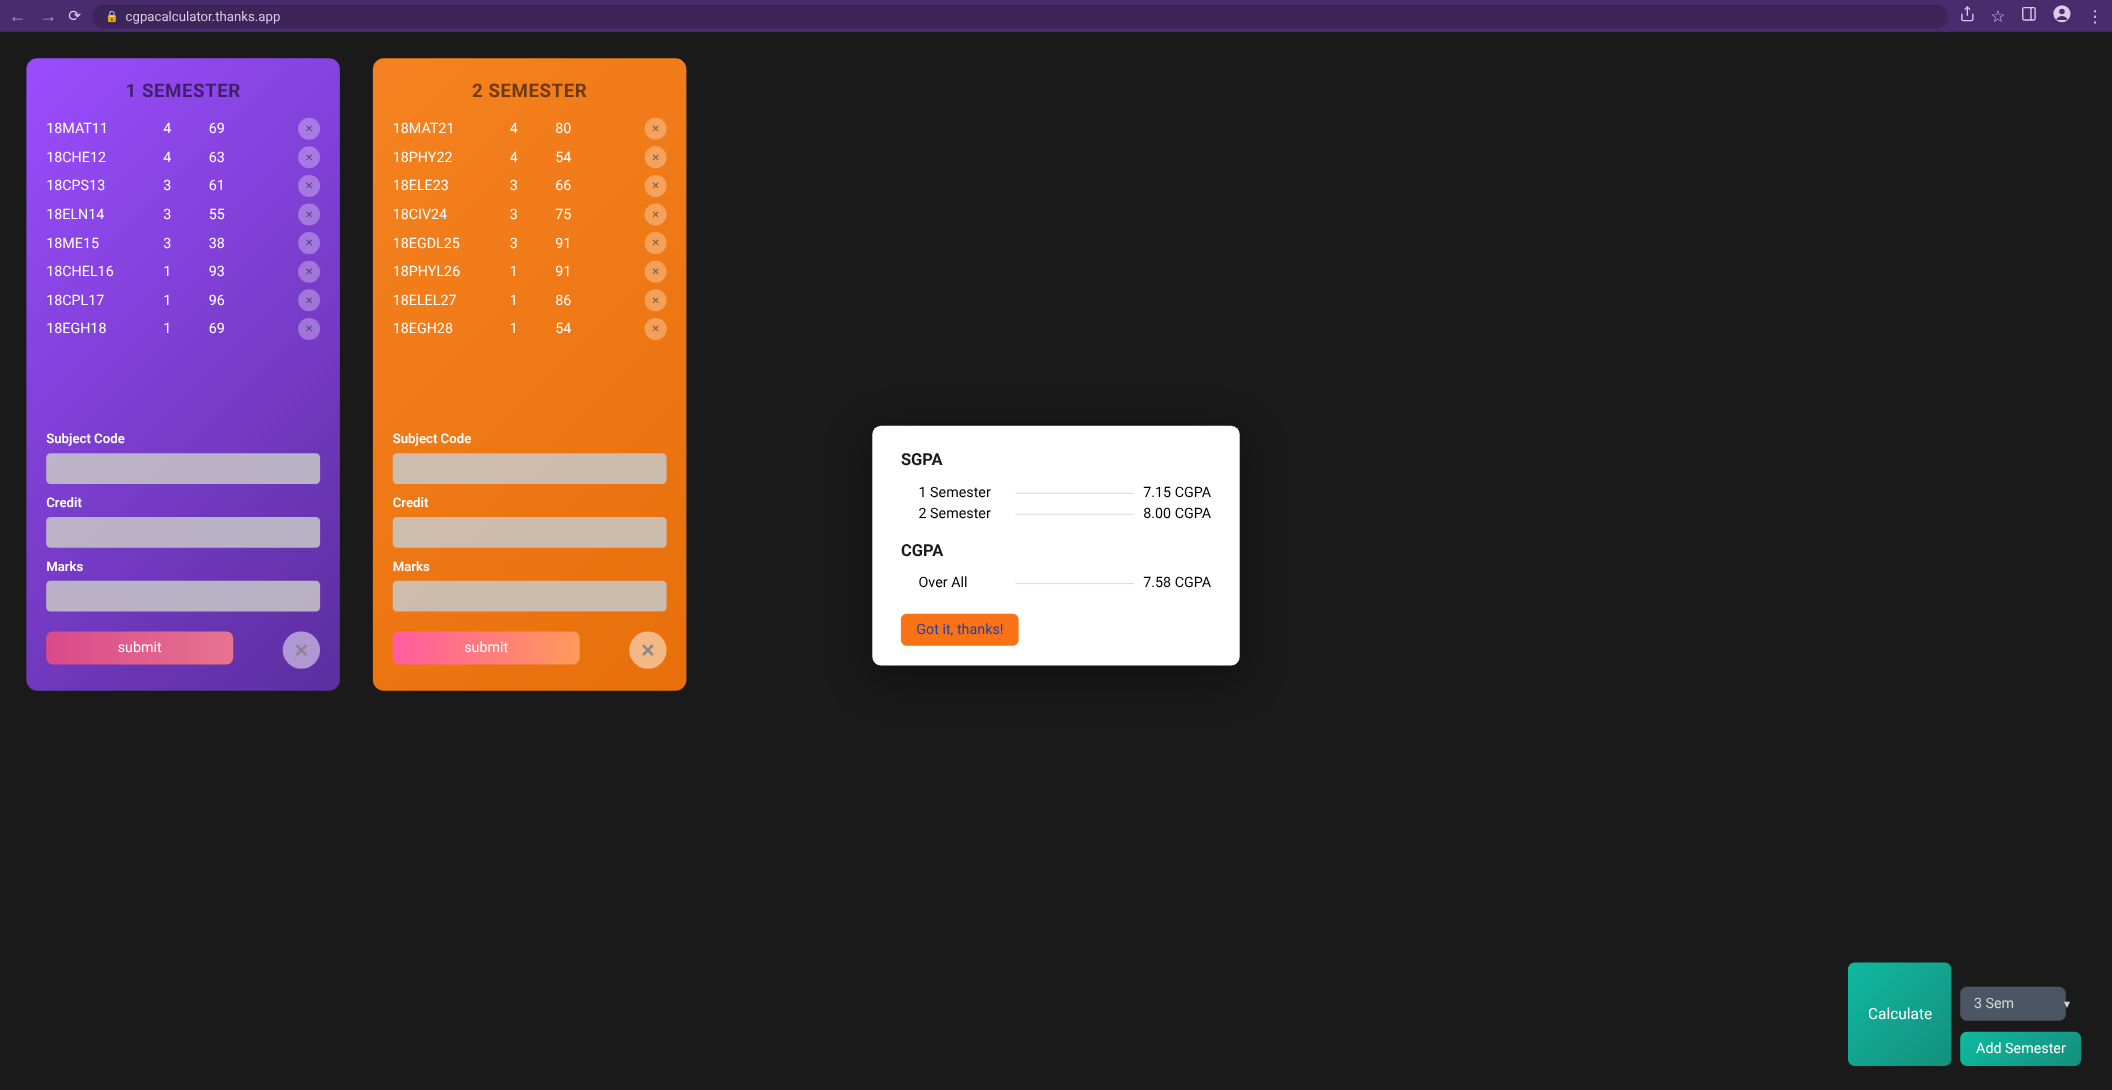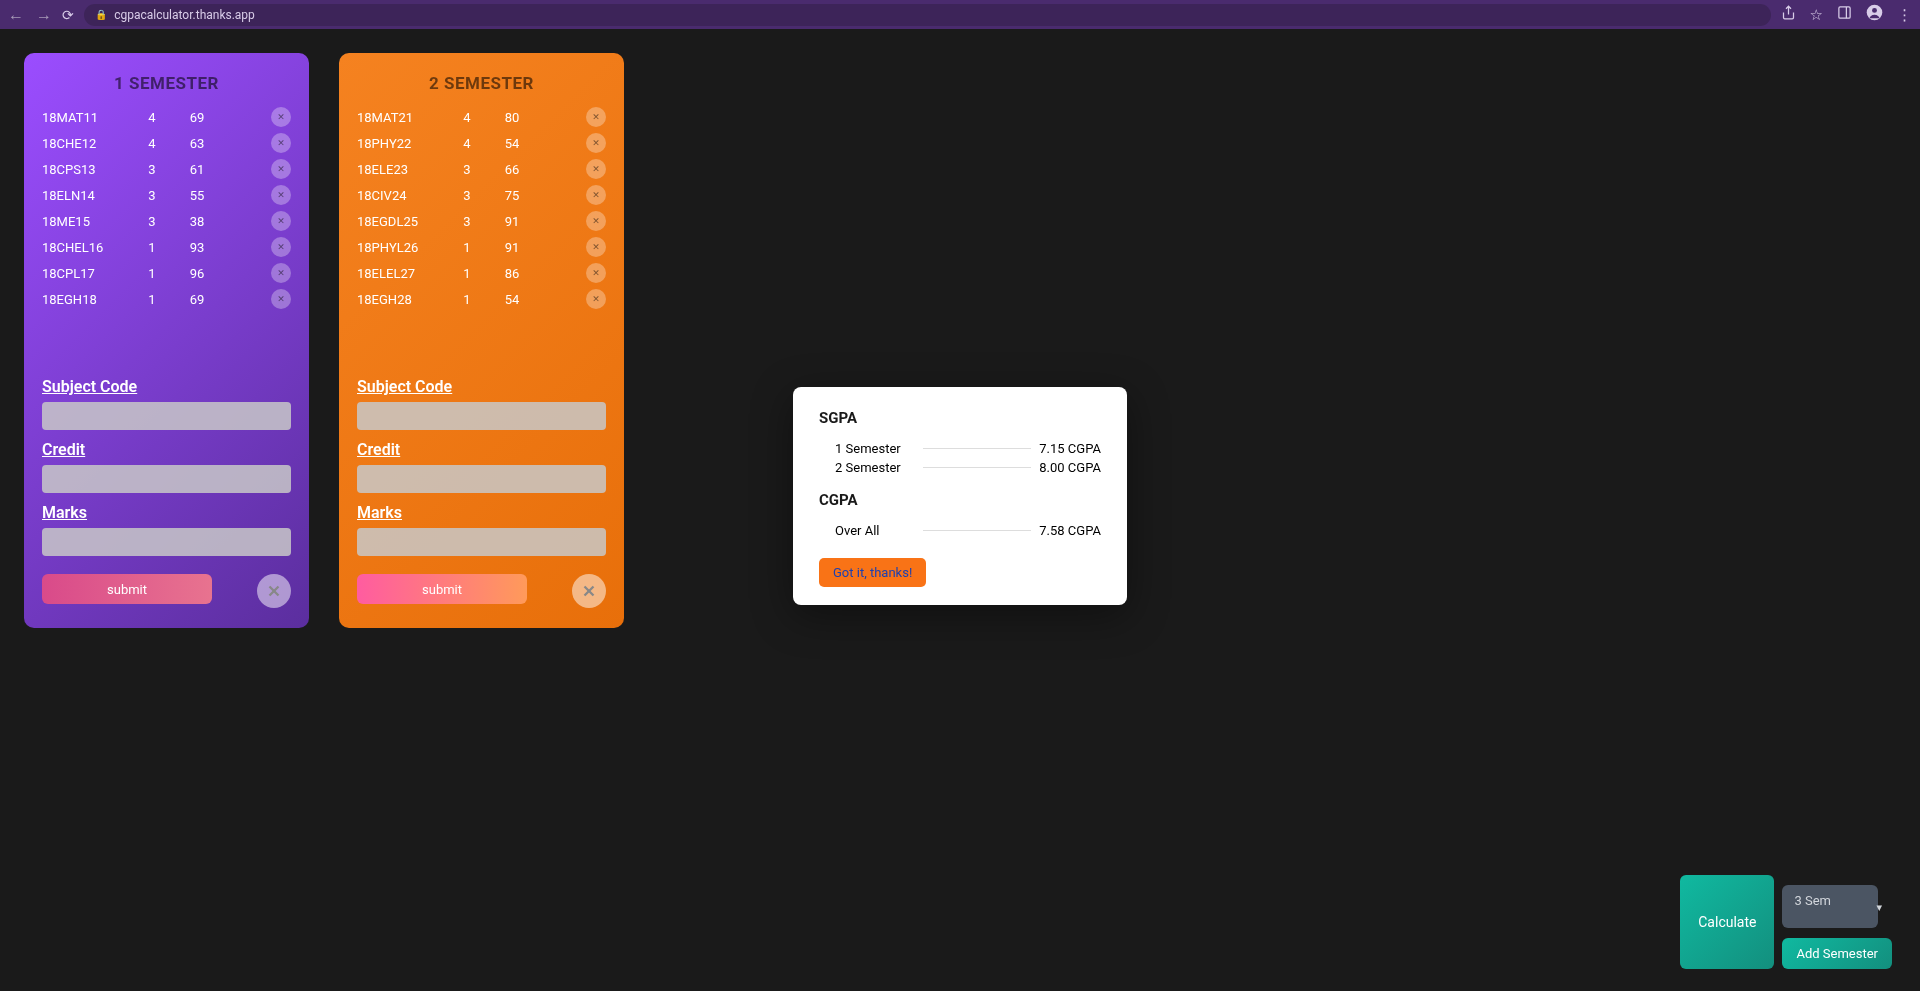--- a/index.html
+++ b/index.html
@@ -25,21 +25,21 @@
 .card-title { text-align: center; color: rgba(0,0,0,0.55); font-weight: 700; font-size: 17px; margin-bottom: 14px; letter-spacing: 0.5px; }
 
 .subjects { flex: 1; }
 .subject-row { display: flex; align-items: center; color: #fff; font-size: 13px; margin-bottom: 6px; }
 .subj-code { width: 90px; }
 .subj-credit { width: 40px; text-align: center; }
 .subj-marks { width: 50px; text-align: center; }
 .subj-del { width: 20px; height: 20px; border-radius: 50%; background: rgba(255,255,255,0.3); display: flex; align-items: center; justify-content: center; font-size: 9px; color: rgba(0,0,0,0.5); cursor: pointer; margin-left: auto; }
 
 .form-section { margin-top: auto; }
-.form-label { color: #fff; font-size: 16px; font-weight: 600; margin-bottom: 6px; display: block; text-decoration: underline; }
+.form-label { color: #fff; font-size: 12px; font-weight: 600; margin-bottom: 6px; display: block; }
 .form-input { width: 100%; height: 28px; background: rgba(200,200,200,0.85); border: none; border-radius: 4px; margin-bottom: 10px; padding: 0 8px; font-size: 13px; }
 
 .card-footer { display: flex; align-items: flex-start; gap: 12px; margin-top: 8px; }
 .submit-btn { flex: 0 0 170px; height: 30px; border: none; border-radius: 6px; background: linear-gradient(90deg, #ff5ca0 0%, #ff9a5a 100%); color: #fff; font-size: 13px; cursor: pointer; }
 .card-purple .submit-btn { background: linear-gradient(90deg, #d94a8a 0%, #e8738f 100%); }
 .delete-card-btn { width: 34px; height: 34px; border-radius: 50%; background: rgba(255,255,255,0.5); display: flex; align-items: center; justify-content: center; cursor: pointer; margin-left: auto; }
 .delete-card-btn svg { width: 18px; height: 18px; }
 
 
 .modal-overlay { position: absolute; top: 0; left: 0; right: 0; bottom: 0; display: flex; align-items: center; justify-content: center; z-index: 10; pointer-events: none; }
@@ -49,21 +49,21 @@
 .result-label { width: 80px; }
 .result-line { flex: 1; height: 1px; background: #ddd; margin: 0 8px; }
 .result-value { }
 .modal h3.second { margin-top: 16px; }
 .got-it-btn { margin-top: 16px; background: #f97316; color: #1e40af; border: none; padding: 7px 14px; border-radius: 5px; font-size: 13px; cursor: pointer; }
 
 
 .bottom-controls { position: absolute; bottom: 22px; right: 28px; display: flex; gap: 8px; align-items: flex-end; }
 .calculate-btn { background: linear-gradient(135deg, #10b9a0 0%, #138f7e 100%); color: #fff; border: none; border-radius: 6px; padding: 39px 18px; font-size: 14px; cursor: pointer; }
 .right-stack { display: flex; flex-direction: column; gap: 10px; }
-.sem-select { background: #4b5563; color: #d1d5db; border: none; border-radius: 6px; padding: 8px 30px 20px 12px; font-size: 13px; cursor: pointer; appearance: none; position: relative; width: 96px; }
+.sem-select { background: #4b5563; color: #d1d5db; border: none; border-radius: 6px; padding: 8px 30px 8px 12px; font-size: 13px; cursor: pointer; appearance: none; position: relative; width: 96px; }
 .select-wrap { position: relative; }
 .select-wrap::after { content: "▾"; position: absolute; right: 10px; top: 50%; transform: translateY(-50%); color: #d1d5db; font-size: 11px; pointer-events: none; }
 .add-sem-btn { background: linear-gradient(135deg, #10b9a0 0%, #138f7e 100%); color: #fff; border: none; border-radius: 6px; padding: 8px 14px; font-size: 13px; cursor: pointer; }
 </style>
 </head>
 <body>
 
 <div class="browser-chrome">
   <div class="nav-arrows">
     <span class="nav-arrow">←</span>

